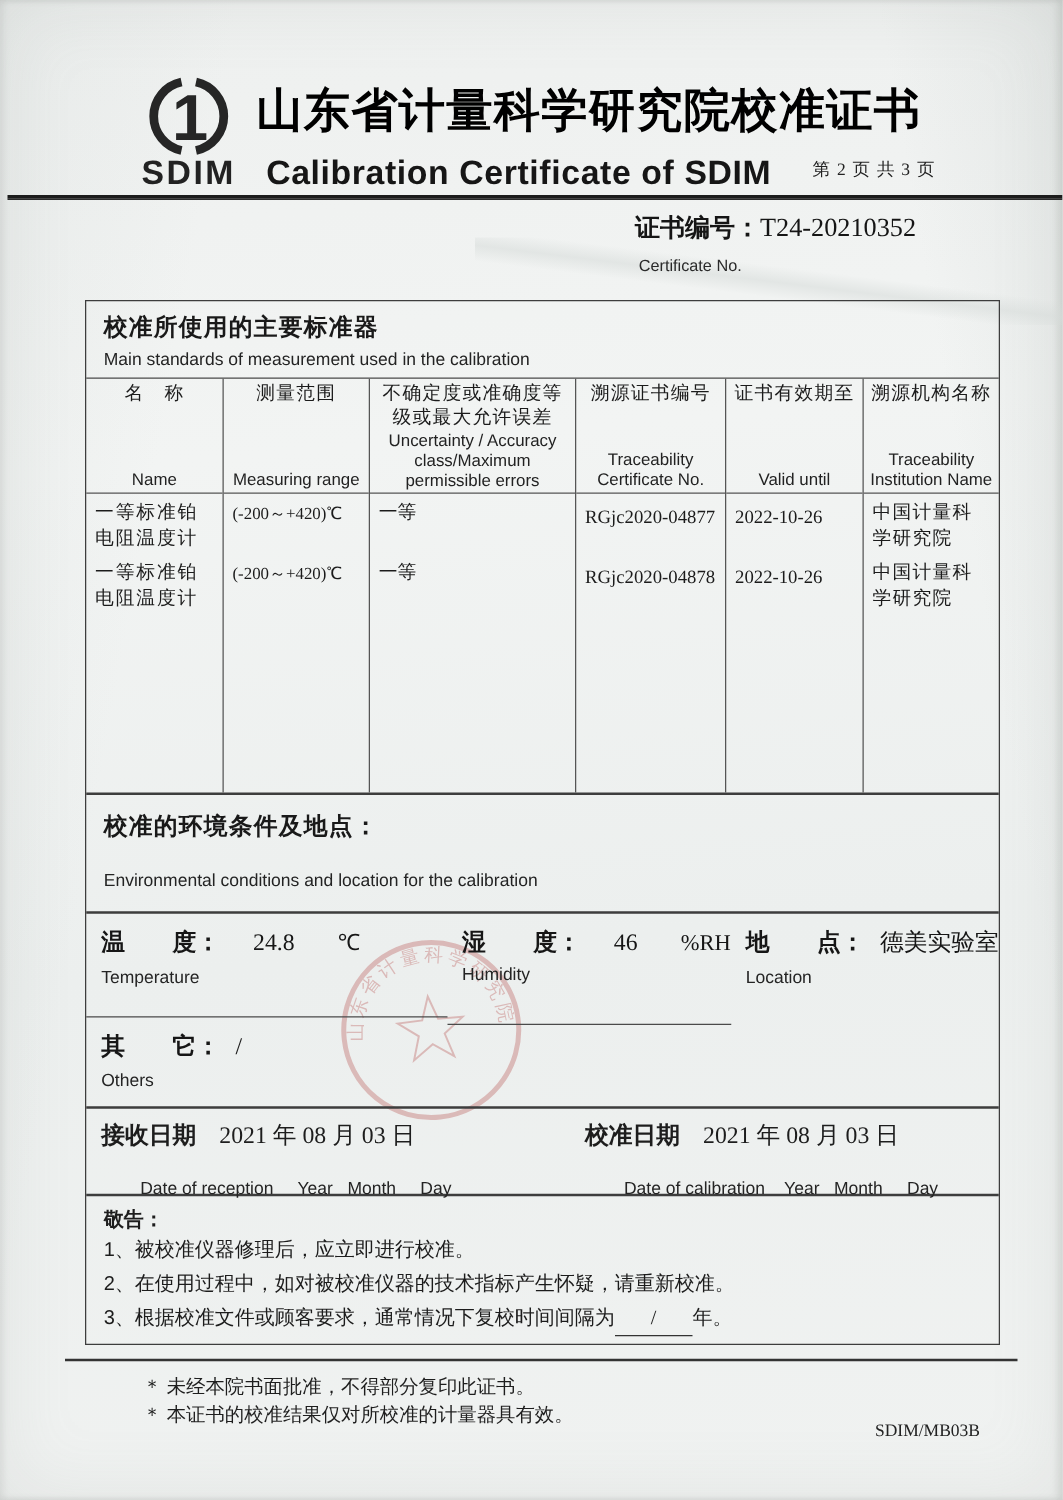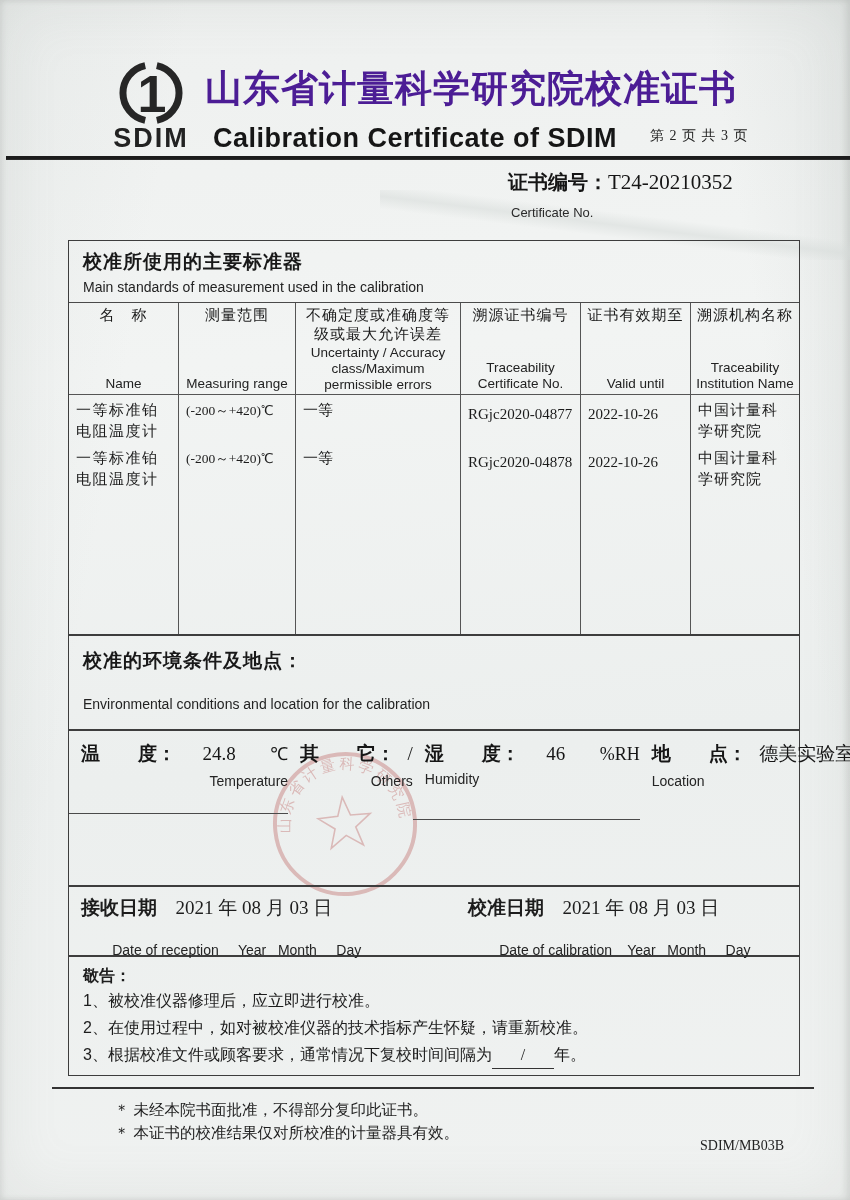--- a/index.html
+++ b/index.html
@@ -18,21 +18,21 @@
   .wrinkle{ position:absolute; left:380px; top:190px; width:470px; height:70px;
     background:linear-gradient(7deg, rgba(255,255,255,0) 40%, rgba(214,219,217,.55) 50%, rgba(255,255,255,0) 60%);
     pointer-events:none; }
 
   
   .logo{ position:absolute; left:96px; top:60px; width:110px; text-align:center; }
   .logo svg{ display:block; margin:0 auto; }
   .logo-text{ font-weight:bold; font-size:27px; letter-spacing:2px; color:#222; margin-top:-3px;
     font-family:"Liberation Sans", sans-serif; }
   .title-block{ position:absolute; left:205px; top:64px; width:420px; text-align:center; }
-  .title-cn{ font-family:"Liberation Serif", serif; font-weight:bold; font-size:37px; letter-spacing:1px; color:#4c1d95; white-space:nowrap; }
+  .title-cn{ font-family:"Liberation Serif", serif; font-weight:bold; font-size:37px; letter-spacing:1px; color:#000000; white-space:nowrap; }
   .title-en{ font-size:27px; font-weight:bold; letter-spacing:.5px; margin-top:9px; color:#161616; }
   .page-info{ position:absolute; left:650px; top:127px; font-family:"Liberation Serif", serif; font-size:14px; letter-spacing:1px; color:#222; white-space:nowrap; }
   .double-rule{ position:absolute; left:6px; top:156px; width:844px; height:3px;
     border-top:3px solid #1c1c1c; border-bottom:1px solid #2a2a2a; }
   .certno{ position:absolute; left:508px; top:169px; }
   .certno-line{ white-space:nowrap; }
   .certno-label{ font-size:20px; font-weight:600; color:#151515; }
   .certno-value{ font-family:"Liberation Serif", serif; font-size:21px; color:#151515; }
   .certno-en{ font-size:13px; color:#2a2a2a; margin-top:9px; margin-left:3px; }
 
@@ -49,21 +49,21 @@
   .thead{ height:92px; border-bottom:1px solid #555; display:flex; flex-direction:column; justify-content:space-between; align-items:center; text-align:center; padding:2px 3px; }
   .thead-cn{ font-size:15px; font-weight:500; color:#1b1b1b; line-height:19px; letter-spacing:1px; }
   .thead-en{ font-size:13.5px; color:#222; line-height:16px; margin-top:2px; }
   .tcell{ height:48px; padding:5px 6px 0 7px; font-family:"Liberation Serif", serif; font-size:15px; line-height:21px; color:#1b1b1b; }
   .tcell.sp{ letter-spacing:1.5px; }
 
   
   .env-title{ height:95px; border-bottom:2px solid #3d3d3d; padding:12px 14px 0 14px; }
   .env-title .sec-title-en{ margin-top:22px; }
   .env-grid{ height:156px; border-bottom:2px solid #3d3d3d; display:flex; }
-  .env-left{ width:387px; display:flex; flex-direction:row;text-align:right; }
+  .env-left{ width:387px; display:flex; flex-direction:column; }
   .env-right{ flex:1; display:flex; }
   .env-cell{ padding:10px 0 0 12px; }
   .env-left .c1{ height:83px; border-bottom:1px solid #4a4a4a; }
   .env-left .c2{ flex:1; }
   .env-right .c1{ height:89px; border-bottom:1px solid #4a4a4a; }
   .env-right .c2{ flex:1; }
   .fieldline{ white-space:nowrap; }
   .flabel{ font-size:19px; font-weight:600; color:#161616; }
   .fvalue{ font-family:"Liberation Serif", serif; font-size:19px; color:#161616; margin-left:22px; }
   .funit{ font-family:"Liberation Serif", serif; font-size:18px; color:#161616; margin-left:30px; }

